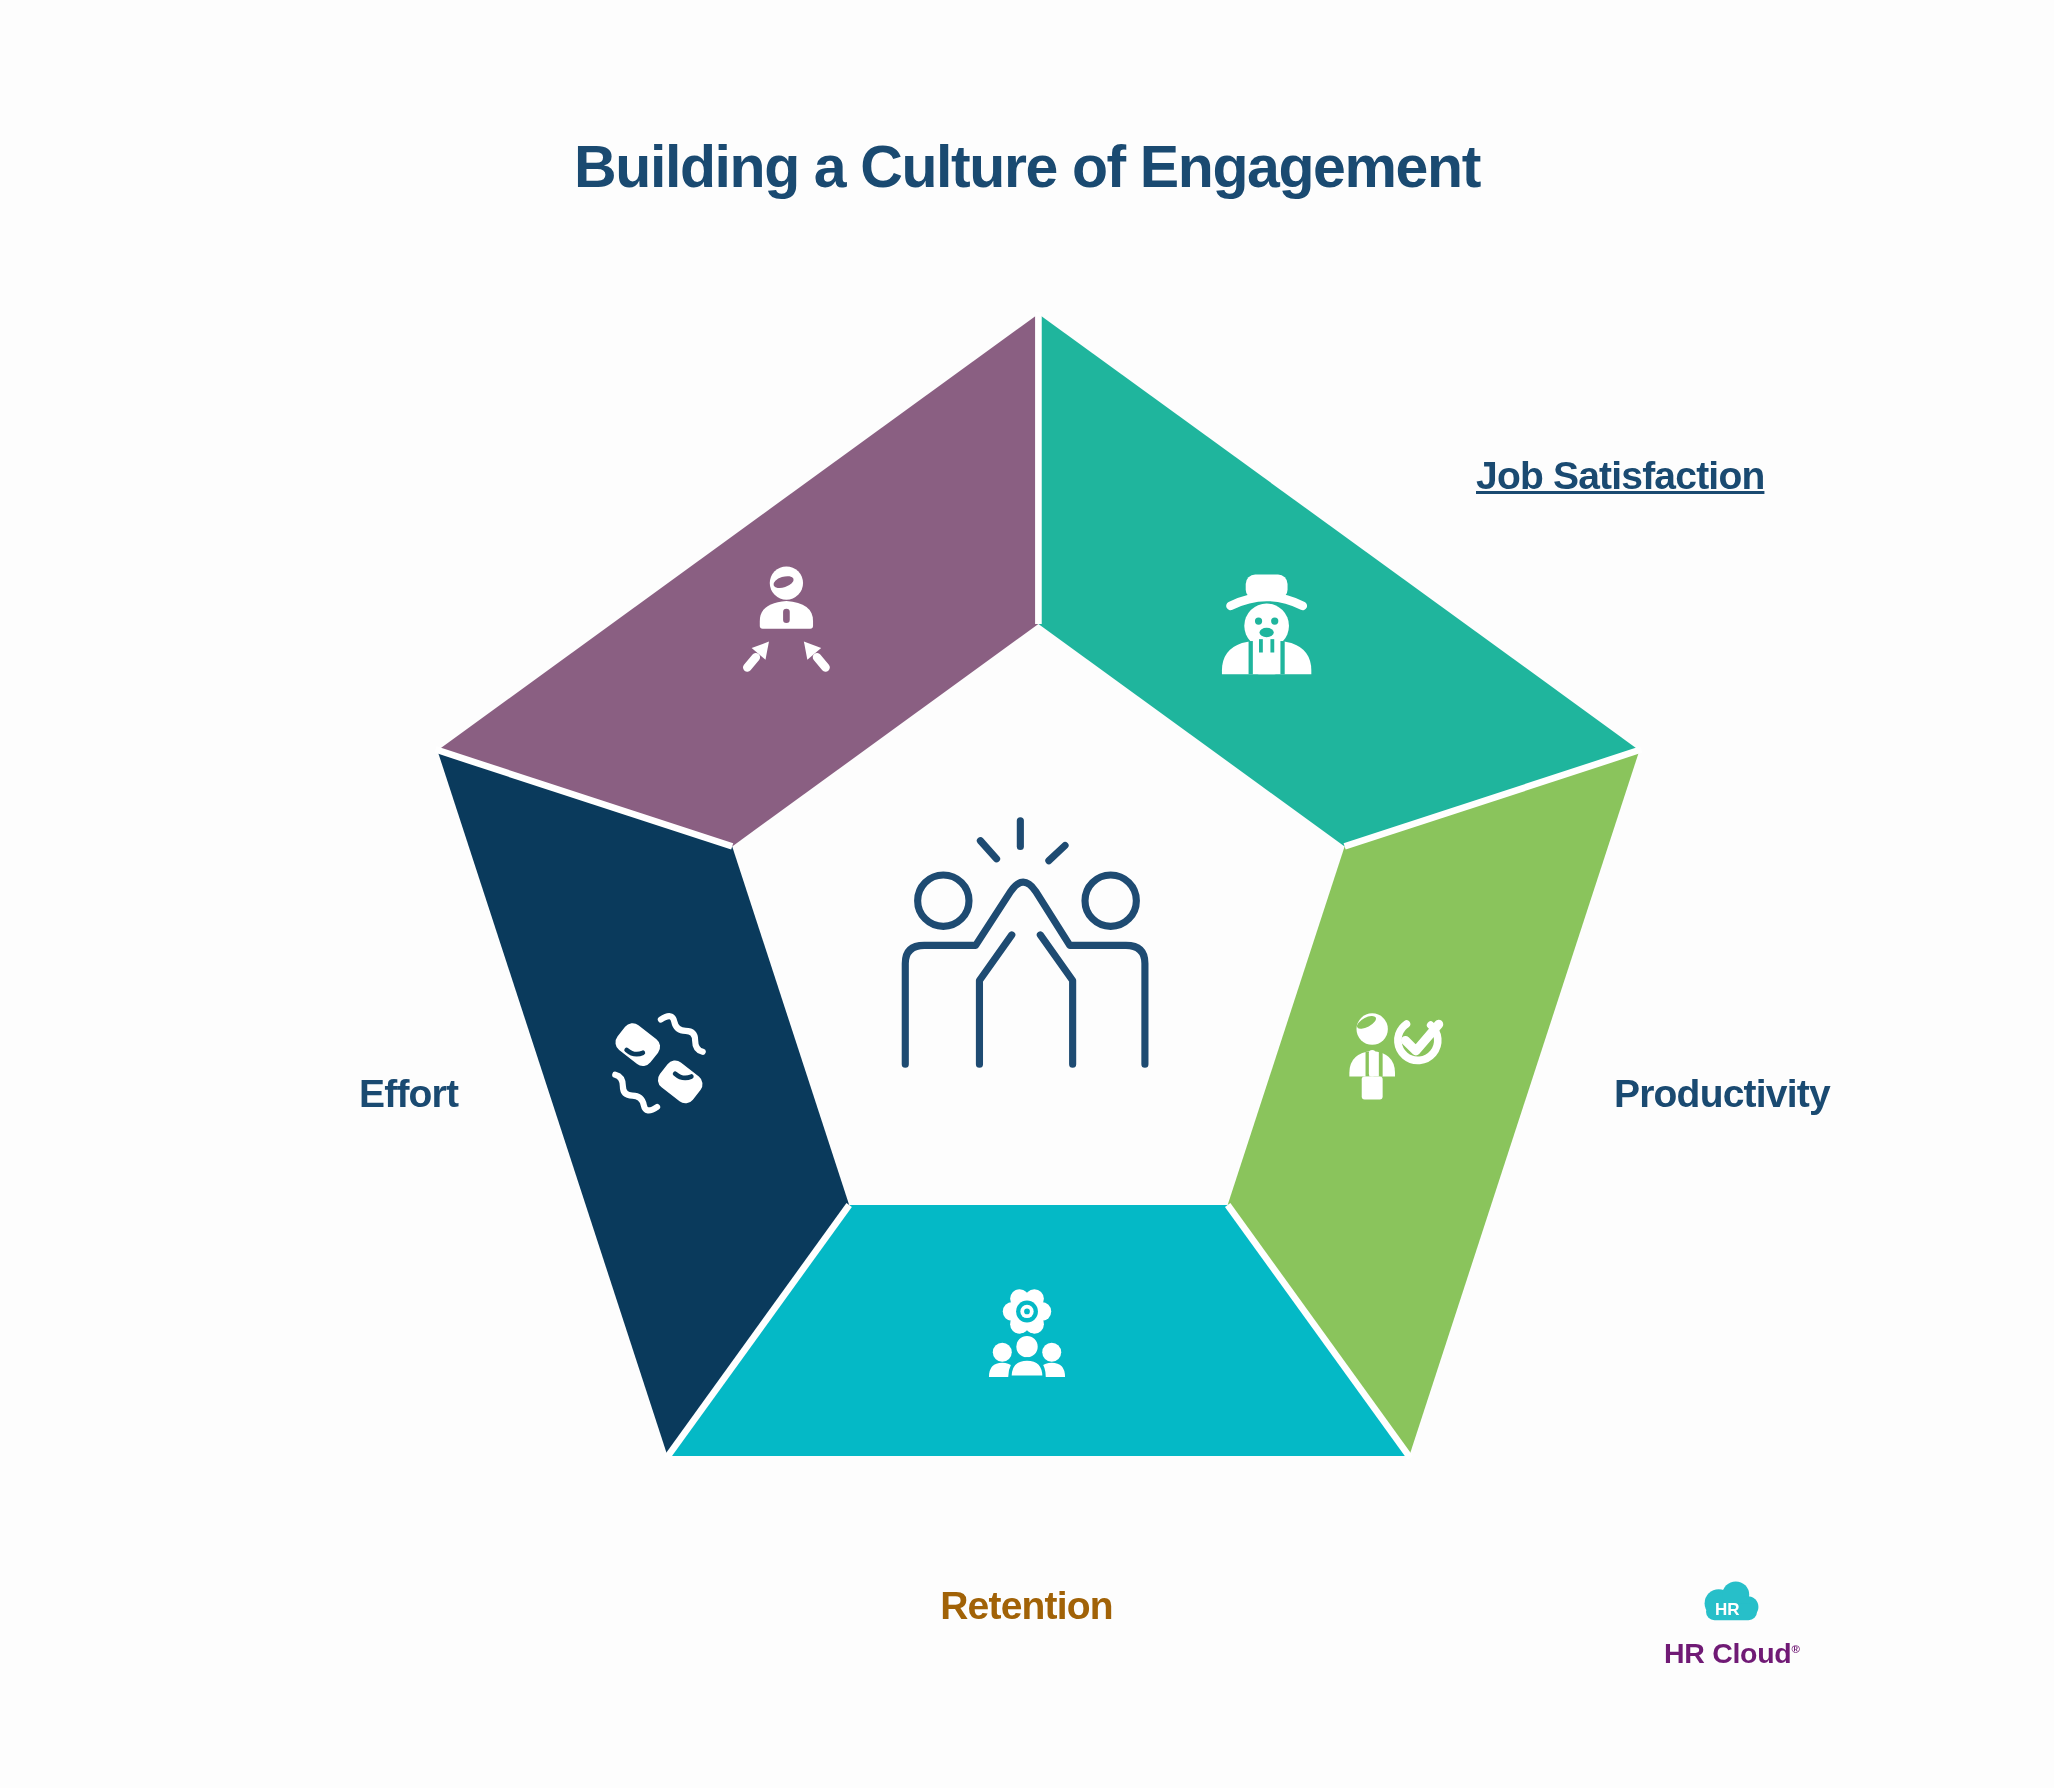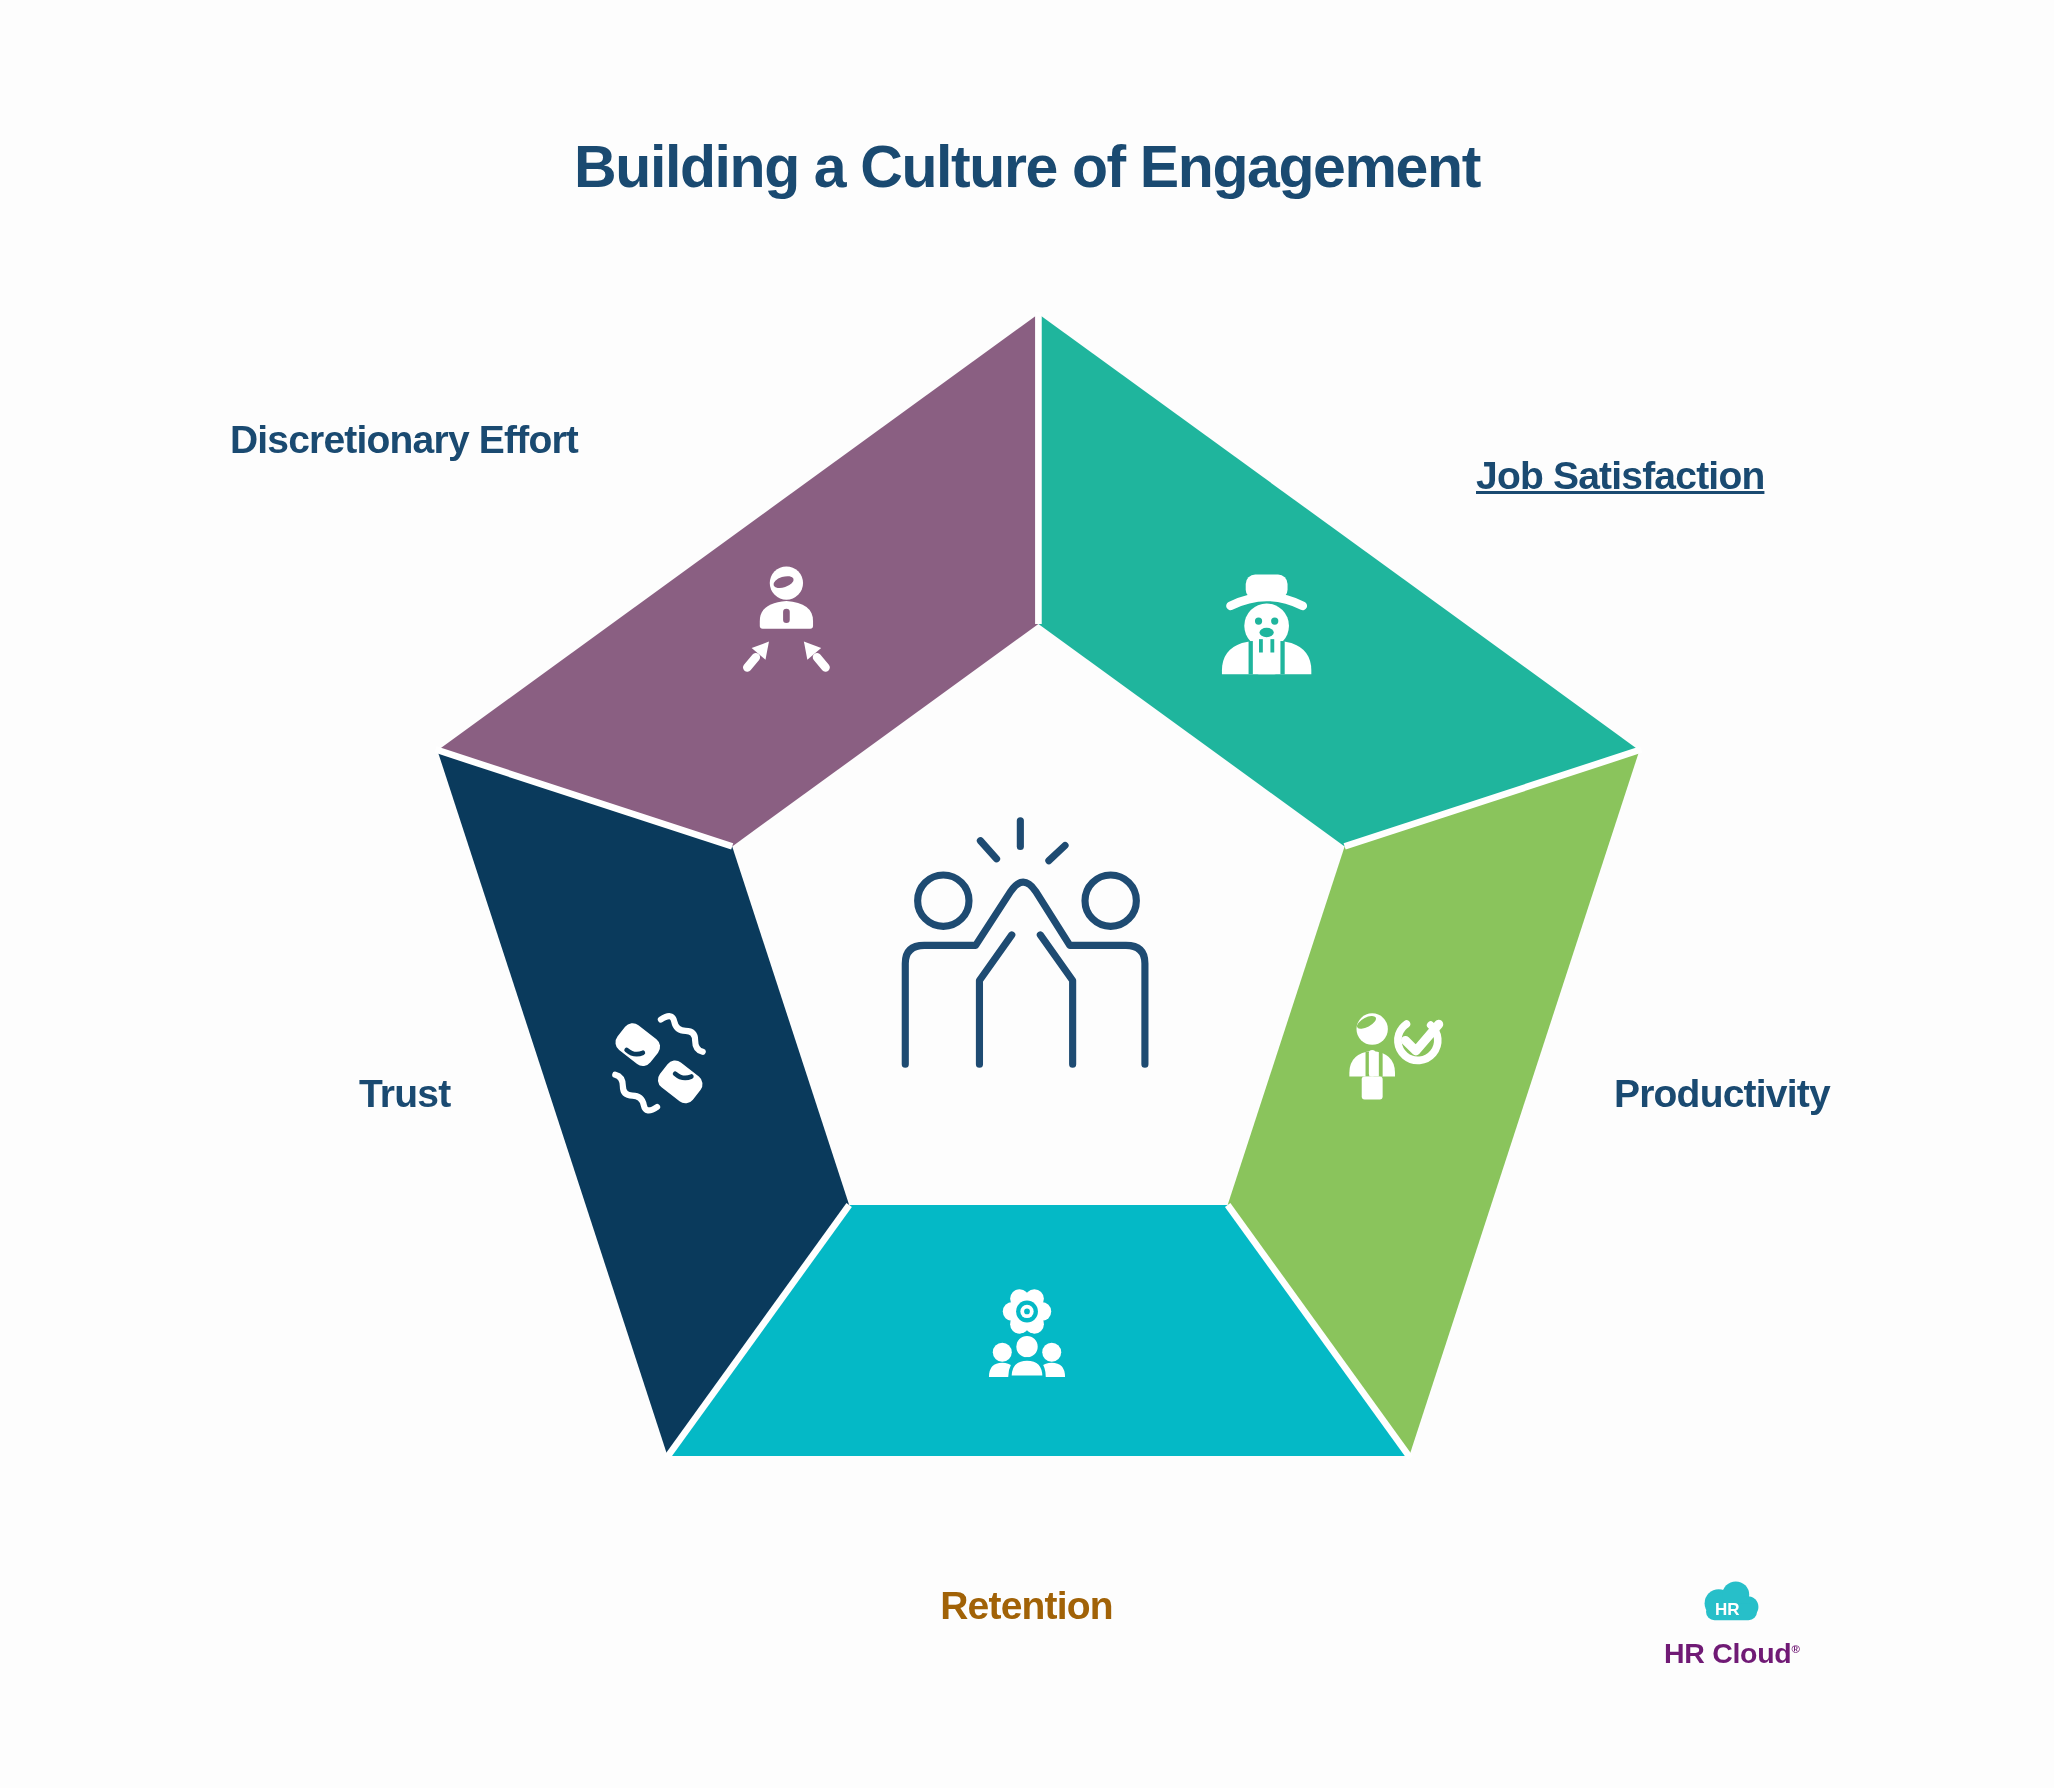--- a/index.html
+++ b/index.html
@@ -133,24 +133,23 @@
       <line x1="-47" y1="-107" x2="-30" y2="-88"></line>
       <line x1="42" y1="-102" x2="25" y2="-86"></line>
       <circle cx="-86" cy="-44" r="27"></circle>
       <circle cx="90" cy="-44" r="27"></circle>
       <path d="M -126 128 L -126 22 Q -126 3 -106 3 L -52 3 L -15 -54 Q -2 -73 11 -54 L 47 3 L 106 3 Q 126 3 126 22 L 126 128"></path>
       <path d="M -48 128 L -48 40 L -14 -8"></path>
       <path d="M 50 128 L 50 40 L 16 -8"></path>
     </g>
   </svg>
 
-  <div class="seg-label lbl-discretionary" style="color: rgb(26, 74, 113);">Discretionary Effort</div>
   <div class="seg-label lbl-jobsat" style="color: rgb(26, 74, 113); text-decoration: underline;">Job Satisfaction</div>
   <div class="seg-label lbl-productivity" style="color: rgb(26, 74, 113);">Productivity</div>
-  <div class="seg-label lbl-trust" style="color: rgb(26, 74, 113);">Trust</div>
+  <div class="seg-label lbl-trust" style="color: rgb(26, 74, 113);">Effort</div>
   <div class="seg-label lbl-retention" style="color: #a16207;">Retention</div>
 
   <div class="logo">
     <svg width="63" height="51" viewBox="0 0 88 72">
       <g style="fill: rgb(39, 191, 201);">
         <circle cx="26" cy="40" r="20"></circle>
         <circle cx="50" cy="28" r="19"></circle>
         <circle cx="67" cy="45" r="15"></circle>
         <rect x="8" y="40" width="72" height="24" rx="12"></rect>
       </g>

